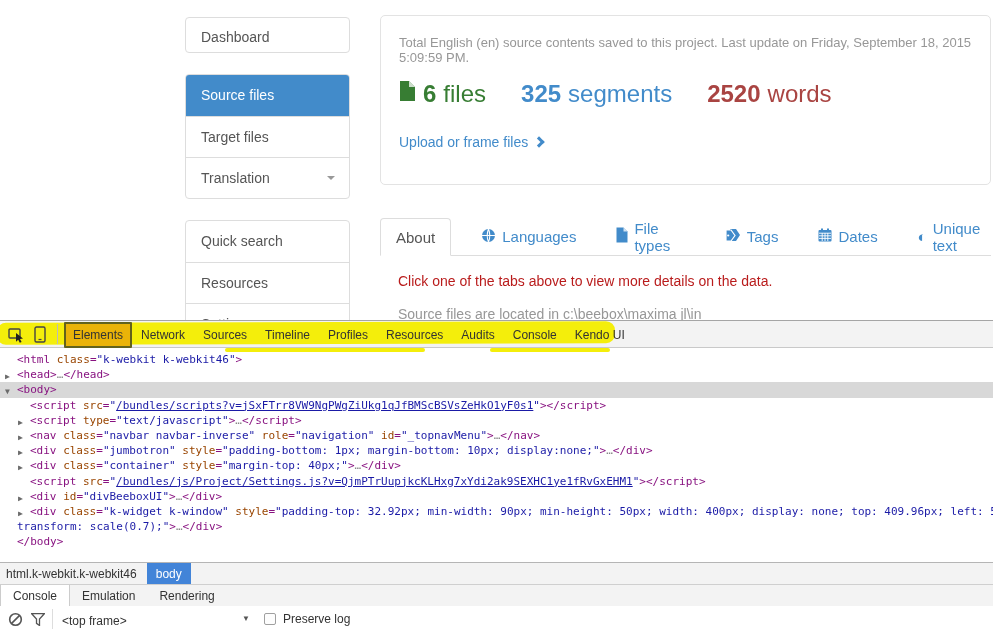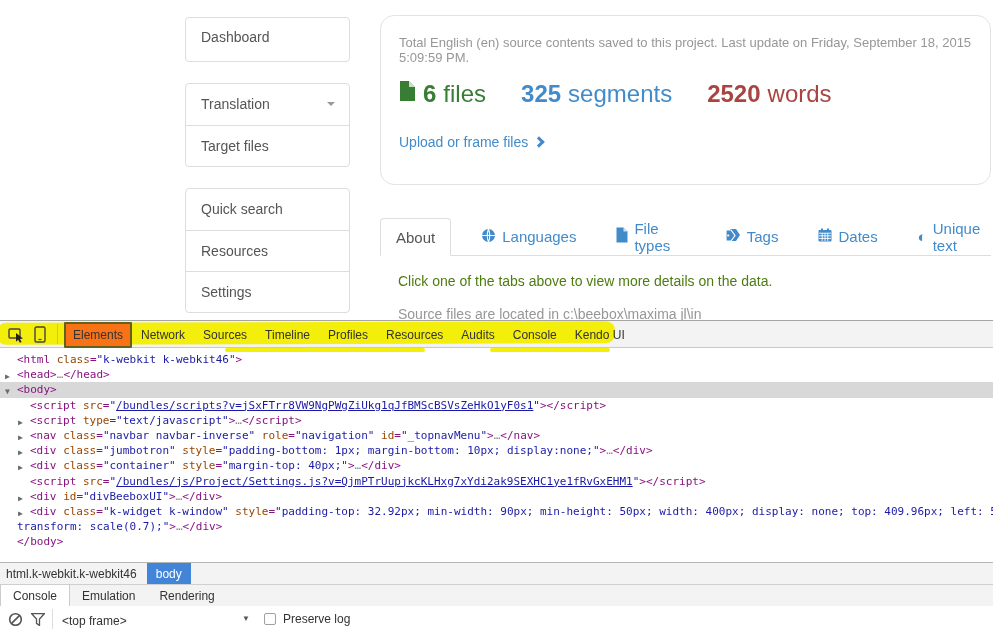--- a/index.html
+++ b/index.html
@@ -1,33 +1,33 @@
 <!DOCTYPE html>
 <html><head>
 <meta charset="utf-8">
 <style>
   * { margin:0; padding:0; box-sizing:border-box; }
   html,body { width:993px; height:632px; overflow:hidden; background:#fff;
               font-family:"Liberation Sans", sans-serif; }
 
   
   .sidebar { position:absolute; left:185px; top:17px; width:165px; }
-  .side-btn { height:45px; line-height:38px; border:1px solid #ddd; border-radius:4px;
+  .side-btn { height:36px; line-height:38px; border:1px solid #ddd; border-radius:4px;
               padding-left:15px; color:#555; font-size:14px; background:#fff; cursor:pointer; }
   .side-group { margin-top:21px; border:1px solid #ddd; border-radius:4px; background:#fff; overflow:hidden; }
   .side-item { position:relative; height:41px; line-height:40px; padding-left:15px;
                color:#555; font-size:14px; border-top:1px solid #ddd; cursor:pointer; }
   .side-item:first-child { border-top:none; }
   .side-item.active { background:#428bca; color:#fff; }
   .caret { position:absolute; right:14px; top:18px; width:0; height:0;
            border-left:4px solid transparent; border-right:4px solid transparent;
            border-top:4px solid #999; }
 
   .jumbo { position:absolute; left:380px; top:15px; width:611px; height:170px;
-           border:1px solid #e3e3e3; border-radius:14px; background:#fff; }
+           border:1px solid #e3e3e3; border-radius:5px; background:#fff; }
   .summary { position:absolute; left:18px; top:19px; color:#979797; font-size:13px; }
   .stats { position:absolute; left:18px; top:64px; display:flex; align-items:center; gap:35px; font-size:24px; }
   .stat { display:flex; align-items:center; gap:7px; }
   .stat b { font-weight:bold; }
   .stat-files { color:#377d33; }
   .stat-segments { color:#428bca; }
   .stat-words { color:#a94442; }
   .upload { position:absolute; left:18px; top:118px; color:#428bca; font-size:14px;
             display:flex; align-items:center; gap:7px; cursor:pointer; }
   .chev { display:inline-block; width:8px; height:8px; border-top:3px solid #428bca;
@@ -35,36 +35,36 @@
 
   .tabs { position:absolute; left:380px; top:218px; width:611px; height:38px;
           border-bottom:1px solid #ddd; display:flex; align-items:stretch; font-size:15px; }
   .tab-active { display:flex; align-items:center; padding:0 15px; margin-bottom:-1px;
                 background:#fff; color:#555; border:1px solid #ddd; border-bottom-color:#fff;
                 border-radius:4px 4px 0 0; cursor:pointer; }
   .tab-link { display:flex; align-items:center; gap:6px; margin-left:40px; color:#428bca; cursor:pointer; }
   .tab-link:nth-child(2) { margin-left:30px; }
   .adjust-glyph { font-size:15px; line-height:1; color:#428bca; }
 
-  .hint { position:absolute; left:398px; top:273px; color:#4d7c0f; font-size:14px; }
+  .hint { position:absolute; left:398px; top:273px; color:#b91c1c; font-size:14px; }
   .path { position:absolute; left:398px; top:306px; color:#979797; font-size:14px; }
 
   
   .devtools { position:absolute; left:0; top:320px; width:993px; height:312px;
               background:#fff; border-top:1px solid #a5a5a5; }
   .dt-toolbar { position:relative; height:27px; background:#f3f3f3; border-bottom:1px solid #c9c9c9; }
   .hl-band { position:absolute; left:-3px; top:1px; width:618px; height:22px;
              background:#f4ee0b; border-radius:9px; transform:rotate(-0.15deg); z-index:0; }
   .hl-blob { position:absolute; background:#f4ee0b; border-radius:3px; z-index:3; }
   .dt-icon { position:absolute; top:5px; z-index:2; cursor:pointer; }
   .dt-sep { position:absolute; left:57px; top:3px; width:1px; height:20px; background:#bbb; z-index:2; }
   .dt-tabs { position:absolute; left:64px; top:0; height:27px; display:flex; align-items:center;
              font-size:12px; color:#333; z-index:2; }
   .dt-tab { padding:0 9px; line-height:20px; cursor:pointer; }
-  .dt-tab.active { border:2px solid #62621c; background:#f97316; padding:1px 7px; border-radius:1px; }
+  .dt-tab.active { border:2px solid #62621c; background:#eab308; padding:1px 7px; border-radius:1px; }
 
   .code { position:relative; height:214px; overflow:hidden; padding-top:4px;
           font-family:"DejaVu Sans Mono", monospace; font-size:11px; line-height:15.2px; color:#333; }
   .code-line { position:relative; white-space:pre; cursor:default; }
   .code-line.selected { background:#d8d8d8; }
   .arrow { position:absolute; top:2px; font-size:8px; color:#6b6b6b; }
   .tok-t { color:#881280; } .tok-a { color:#994500; }
   .tok-v { color:#1a1aa6; } .tok-l { color:#1a1aa6; text-decoration:underline; cursor:pointer; }
   .tok-e { color:#888; }    .tok-g { color:#888; }
 
@@ -86,25 +86,26 @@
   .preserve-box { position:absolute; left:264px; top:7px; width:12px; height:12px;
                   border:1px solid #a0a0a0; border-radius:2px; background:#fdfdfd; cursor:pointer; }
   .preserve-label { position:absolute; left:283px; top:6px; }
 </style>
 </head>
 <body>
 
 <div class="sidebar">
   <div class="side-btn">Dashboard</div>
   <div class="side-group">
+    <div class="side-item active">Source files</div>
+    <div class="side-item">Target files</div>
     <div class="side-item">
       <span>Translation</span>
       <span class="caret"></span>
     </div>
-    <div class="side-item">Target files</div>
   </div>
   <div class="side-group">
     <div class="side-item">Quick search</div>
     <div class="side-item">Resources</div>
     <div class="side-item">Settings</div>
   </div>
 </div>
 
 <div class="jumbo">
   <div class="summary">Total English (en) source contents saved to this project. Last update on Friday, September 18, 2015 5:09:59 PM.</div>

